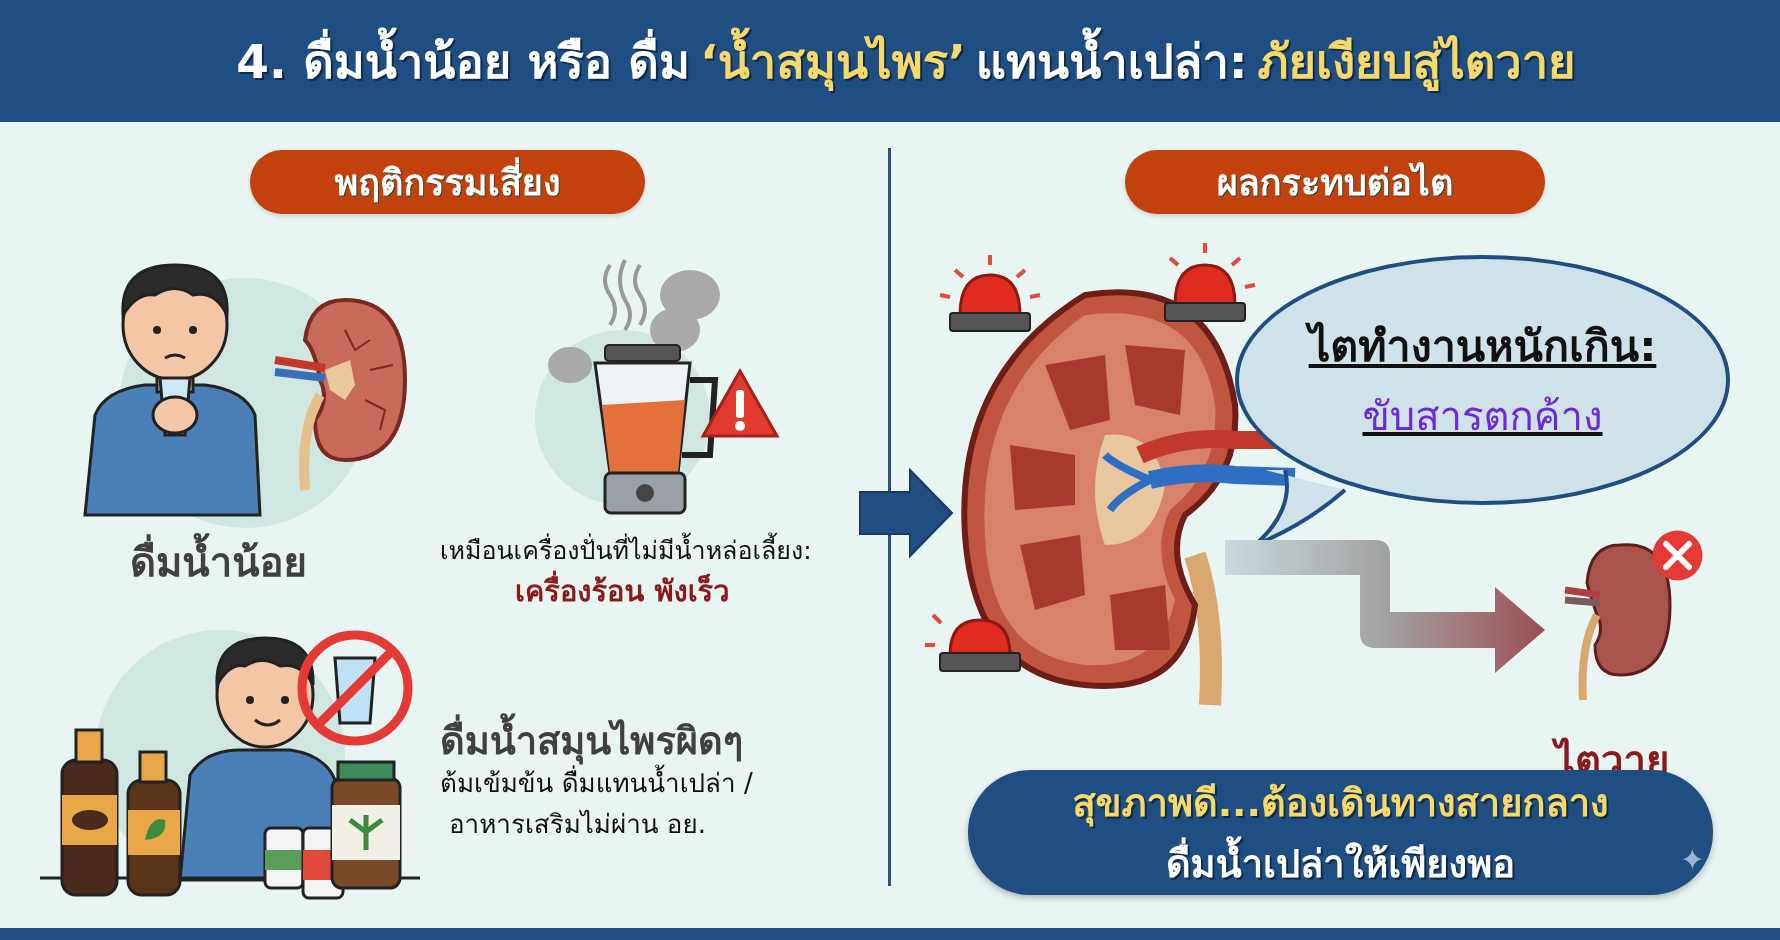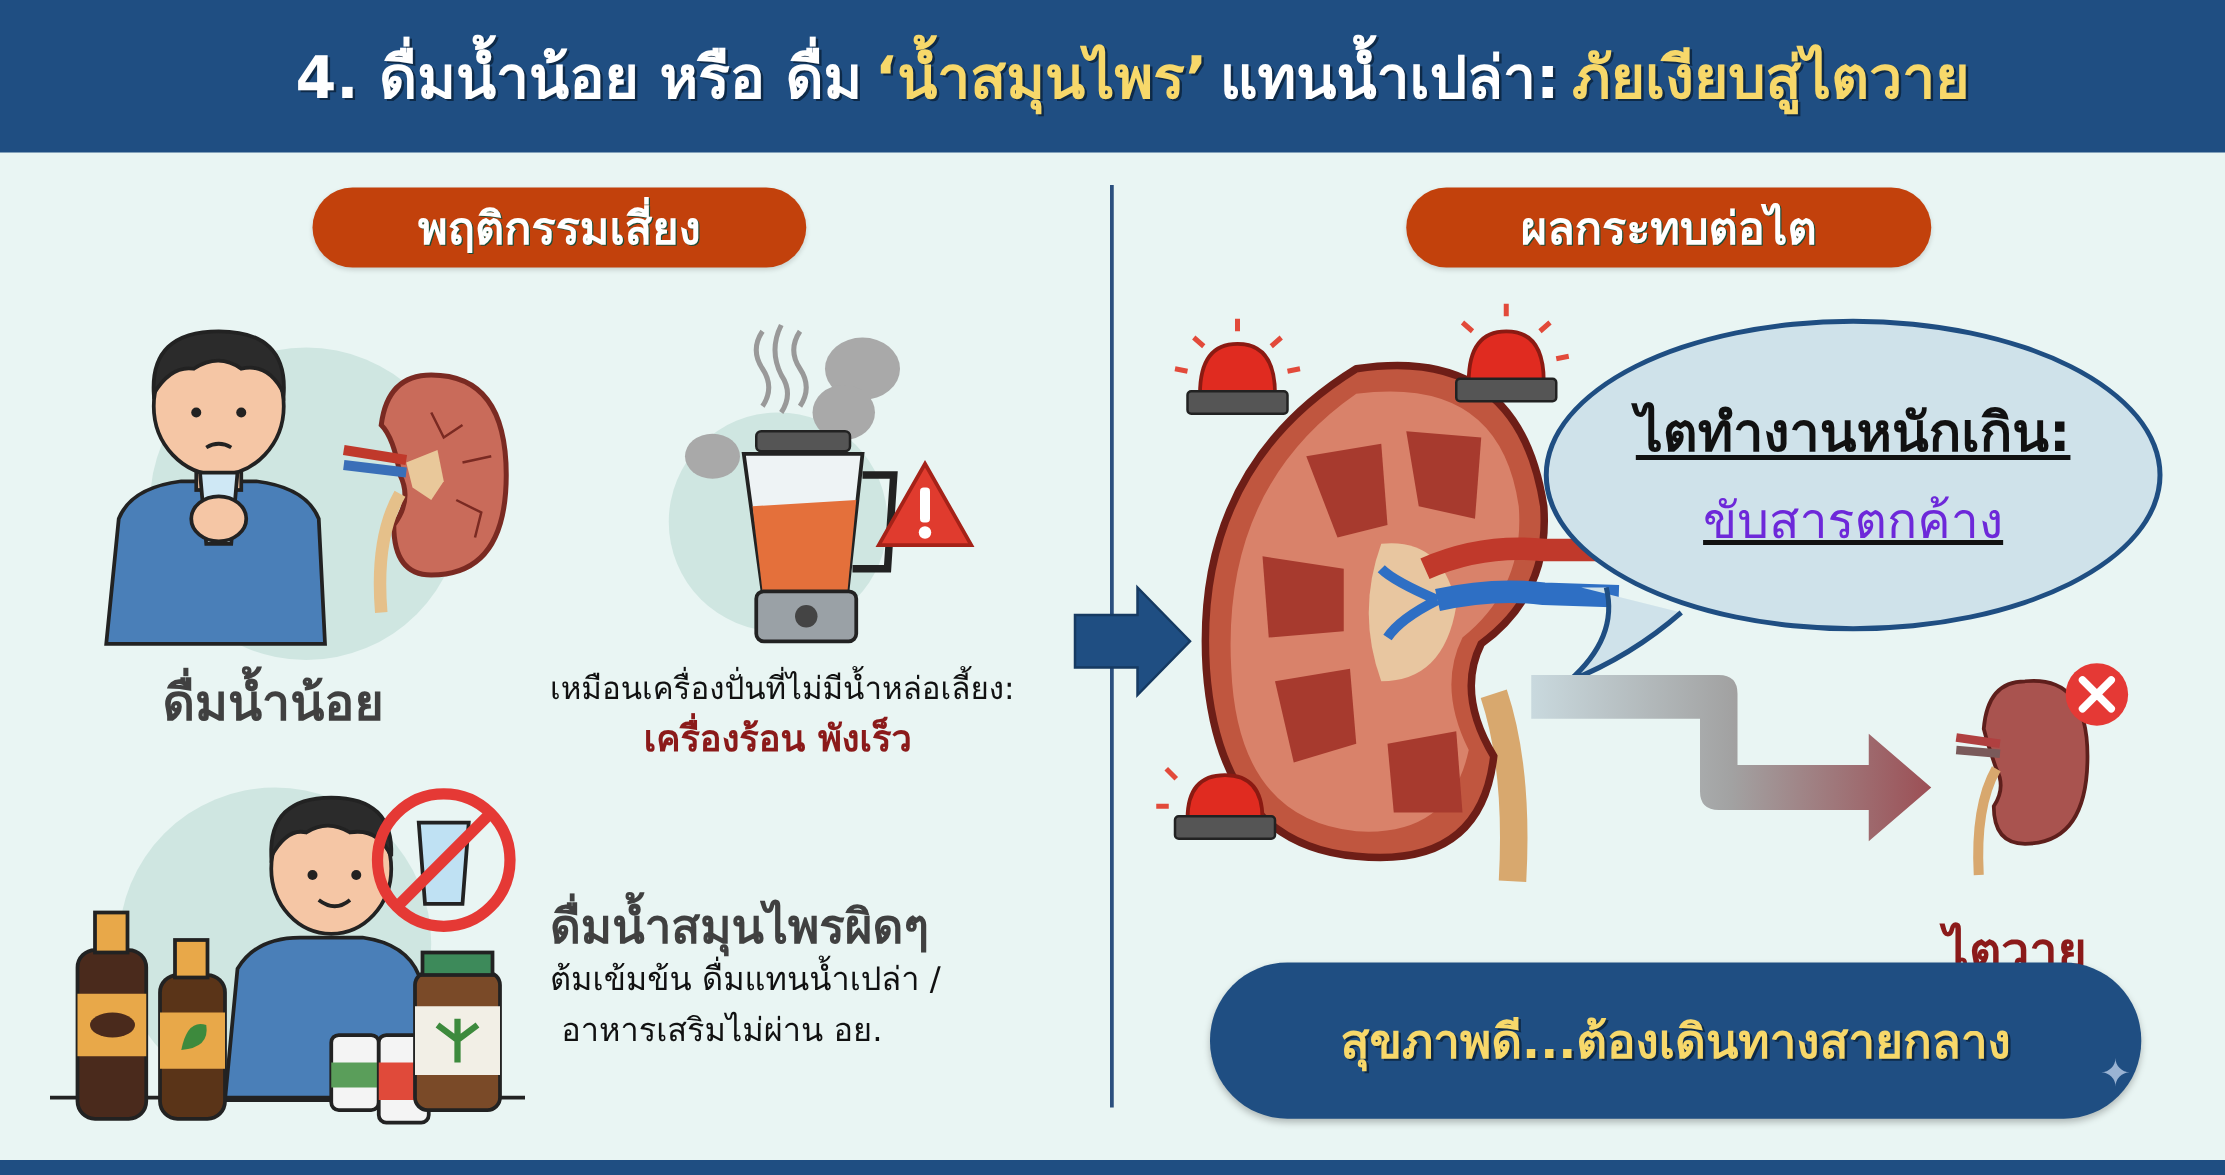--- a/index.html
+++ b/index.html
@@ -256,16 +256,17 @@
   <path d="M32 80 Q15 110 18 165" stroke="#d8a86e" stroke-width="8" fill="none"></path>
 </svg>
 <svg style="left:1650px; top:528px;" width="55" height="55" viewBox="0 0 55 55">
   <circle cx="27.5" cy="27.5" r="25" fill="#e53935"></circle>
   <path d="M16 16 L39 39 M39 16 L16 39" stroke="#fff" stroke-width="6" stroke-linecap="round"></path>
 </svg>
 <div class="label red-text" style="left:1555px; top:728px; font-size:40px;">ไตวาย</div>
 
 <div class="cta">
   <div class="c1">สุขภาพดี...ต้องเดินทางสายกลาง</div>
+  <div class="c2">ดื่มน้ำเปล่าให้เพียงพอ</div>
   <span class="sparkle">✦</span>
 </div>
 
 <div class="footer-bar"></div>
 
 </body></html>

